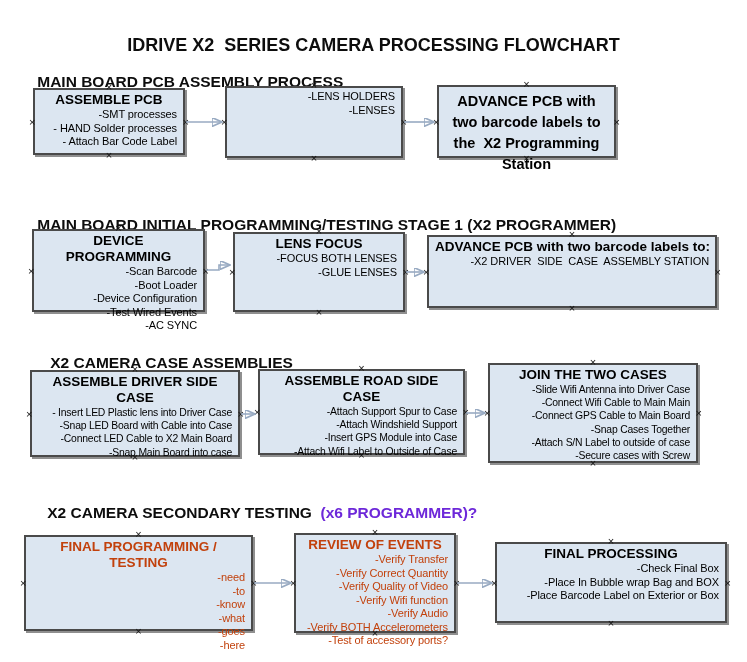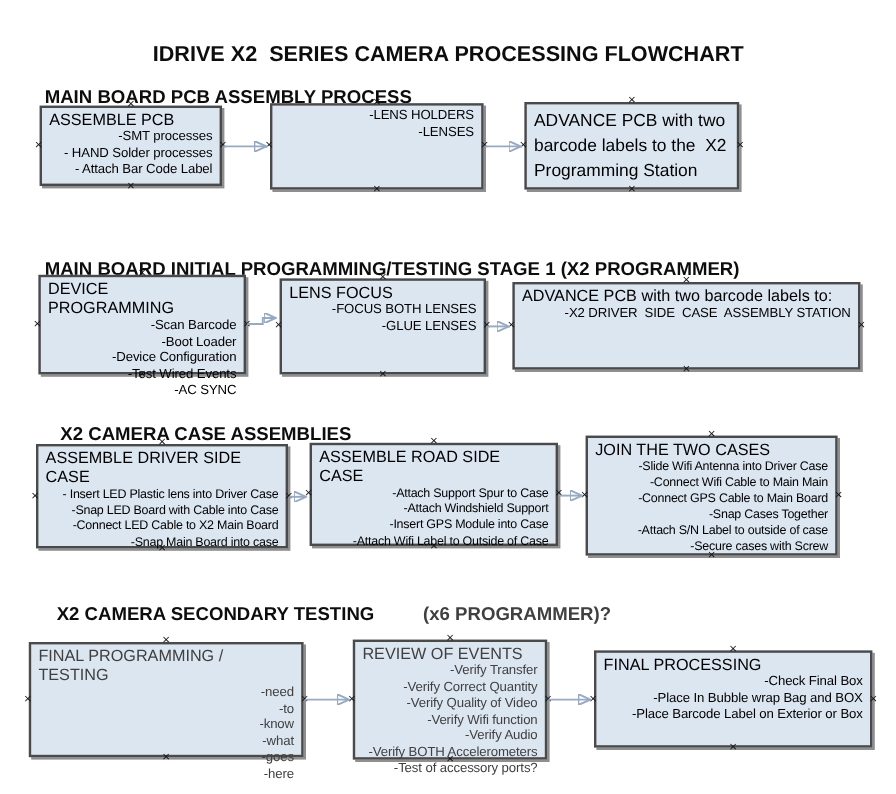--- a/index.html
+++ b/index.html
@@ -1,29 +1,29 @@
 <!DOCTYPE html>
 <html><head>
 <meta charset="utf-8">
 <style>
   html,body{margin:0;padding:0;background:#fff;}
   .page{position:relative;width:747px;height:662px;background:#ffffff;
         font-family:"Liberation Sans",sans-serif;overflow:hidden;}
   .title{position:absolute;left:0;right:0;top:20px;text-align:center;
          font-size:18px;font-weight:bold;color:#0d0d0d;white-space:pre;margin-top:15px;}
   .sec-heading{position:absolute;font-size:15.5px;font-weight:bold;color:#0d0d0d;white-space:pre;}
-  .sec-heading .suffix{color:#404040;margin-left:32px;}
+  .sec-heading .suffix{color:#6d28d9;}
   .box{position:absolute;background:#dce6f1;border:2px solid #4a4a4a;
        box-shadow:2px 2px 0 #8f8f8f;padding:2px 6px;box-sizing:border-box;overflow:visible;}
-  .box-title{font-size:13.5px;font-weight:normal;line-height:16px;color:#000;white-space:pre-wrap;}
+  .box-title{font-size:13.5px;font-weight:bold;line-height:16px;color:#000;white-space:pre-wrap;text-align:center;}
   .box.big-title .box-title{font-size:14.5px;line-height:21px;padding-top:2px;}
   .box.nowrap-title .box-title{white-space:pre;}
   .box-line{font-size:11px;line-height:13.5px;letter-spacing:-0.1px;color:#000;white-space:pre;text-align:right;}
   .box.dense .box-line{font-size:10.4px;letter-spacing:-0.2px;line-height:13.2px;}
-  .box.red .box-title,.box.red .box-line{color:#404040;}
+  .box.red .box-title,.box.red .box-line{color:#c2410c;}
   .hx{position:absolute;font-size:11px;line-height:9px;color:#141414;font-weight:normal;}
   .hx.t{top:-7px;left:50%;transform:translateX(-50%);}
   .hx.b{bottom:-7px;left:50%;transform:translateX(-50%);}
   .hx.l{left:-6px;top:50%;transform:translateY(-50%);}
   .hx.r{right:-6px;top:50%;transform:translateY(-50%);}
   svg.connectors{position:absolute;left:0;top:0;width:747px;height:662px;pointer-events:none;}
   svg.connectors path{fill:none;stroke:#98aac2;stroke-width:1.6;}
 </style>
 </head>
 <body>

